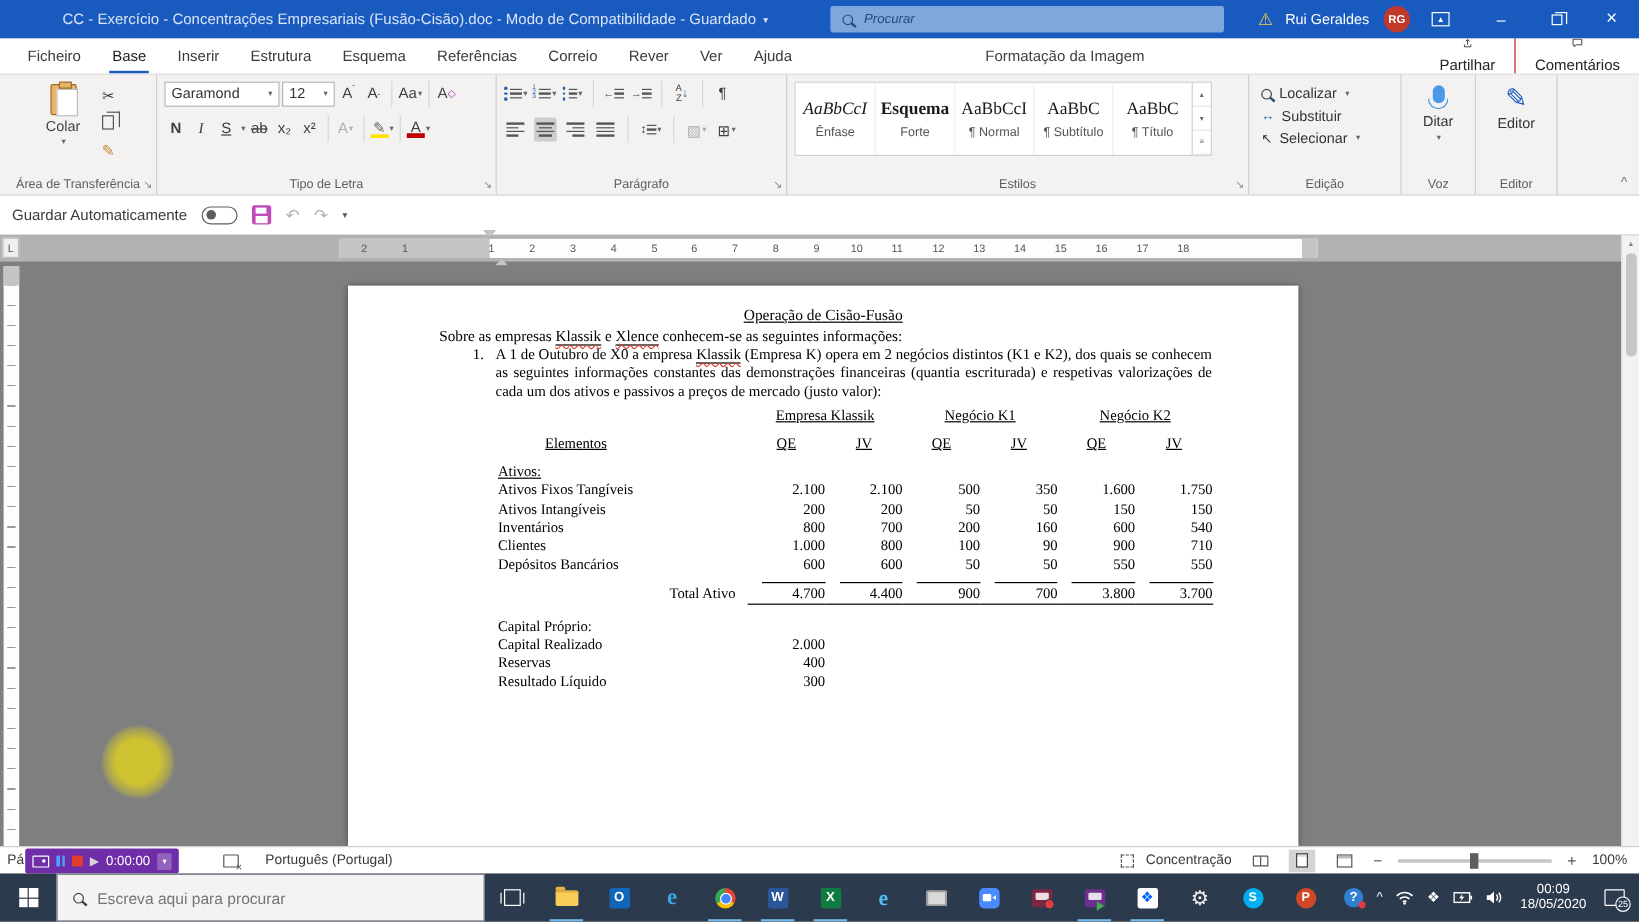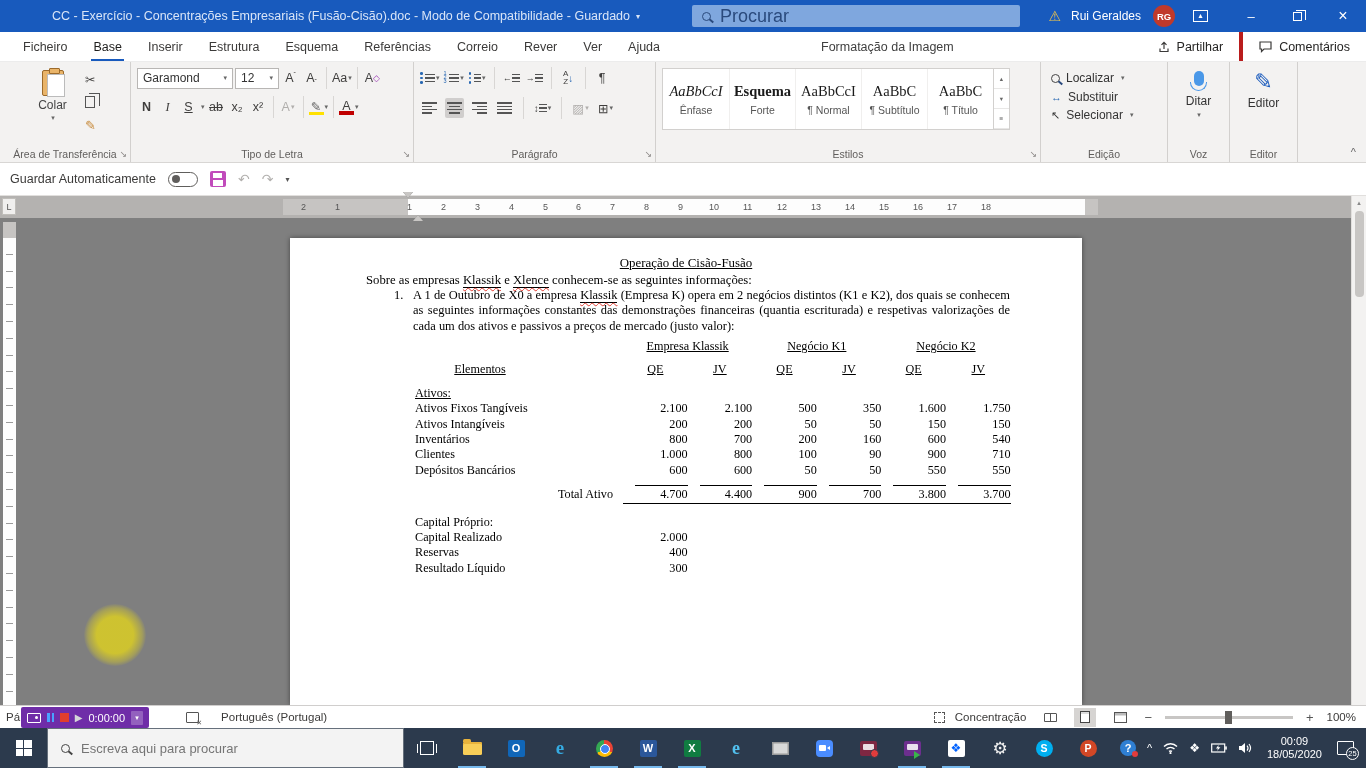--- a/index.html
+++ b/index.html
@@ -5,21 +5,21 @@
   * { margin:0; padding:0; box-sizing:border-box; }
   html,body { width:1366px; height:768px; overflow:hidden; }
   body { font-family:"Liberation Sans", sans-serif; position:relative; background:#7f7f7f; }
 
   
   #titlebar { position:absolute; top:0; left:0; right:0; height:32px; background:#185abd; color:#fff; }
   .tb-title { position:absolute; left:52px; top:0; height:32px; display:flex; align-items:center; gap:6px;
               color:#d9e5f7; font-size:12.5px; white-space:nowrap; }
   .tb-search { position:absolute; left:692px; top:5px; width:328px; height:22px; background:#7fa7de;
                border-radius:2px; display:flex; align-items:center; gap:9px; padding:0 10px; }
-  .tb-search input { border:none; outline:none; background:transparent; color:#1f3f70; font-size:18px; width:100%; }
+  .tb-search input { border:none; outline:none; background:transparent; color:#1f3f70; font-size:11px; width:100%;font-style:italic; }
   .tb-search input::placeholder { color:#2a4a7d; }
   .mag { width:9px; height:9px; border:1.6px solid #2a4a7d; border-radius:50%; position:relative; flex:none; }
   .mag::after { content:""; position:absolute; width:5px; height:1.6px; background:#2a4a7d;
                 right:-4px; bottom:-2px; transform:rotate(40deg); }
   .tb-right { position:absolute; right:0; top:0; height:32px; display:flex; align-items:center; }
   .warn { color:#f6c744; font-size:14px; margin-right:10px; }
   .tb-user { font-size:12px; margin-right:12px; }
   .avatar { width:22px; height:22px; border-radius:50%; background:#c0392b; color:#fff; font-size:9.5px;
             font-weight:bold; display:flex; align-items:center; justify-content:center; margin-right:18px; }
   .ribopt { width:15px; height:12px; border:1px solid #fff; font-size:8px; line-height:10px; text-align:center;
@@ -30,22 +30,22 @@
                      border-top:1px solid #fff; border-right:1px solid #fff; }
 
   
   #tabsbar { position:absolute; top:32px; left:0; right:0; height:30px; background:#fff; display:flex;
              align-items:stretch; font-size:12.5px; color:#3b3a39; border-bottom:1px solid #ececec; }
   .tab { padding:0 13px; display:flex; align-items:center; position:relative; }
   .tab.active { color:#1f1e1d; }
   .tab.active::after { content:""; position:absolute; left:11px; right:11px; bottom:0; height:2.5px; background:#185abd; }
   .tab.ctx { color:#404040; margin-left:135px; }
   .tabs-right { margin-left:auto; display:flex; align-items:center; }
-  .pill-btn { display:flex; gap:7px; align-items:center; padding:0 16px; height:100%; color:#252423; }
-  .pill-btn + .pill-btn { border-left:4px solid #b91c1c; }
+  .pill-btn { display:flex; gap:7px; align-items:center; padding:0 16px; height:100%; color:#252423;flex-direction:column; }
+  .pill-btn + .pill-btn { border-left:1px solid #b91c1c; }
 
   
   #ribbon { position:absolute; top:62px; left:0; right:0; height:101px; background:#f3f2f1;
             border-bottom:1px solid #d8d6d4; display:flex; font-size:12px; color:#444; }
   .grp { position:relative; border-right:1px solid #d2d0ce; height:100%; padding:5px 6px 18px; }
   .grp-label { position:absolute; bottom:2px; left:0; right:0; text-align:center; font-size:10.5px; color:#605e5c; white-space:nowrap; }
   .launcher { position:absolute; right:3px; bottom:3px; font-size:9px; color:#8a8886; }
   .sb { display:inline-flex; align-items:center; justify-content:center; min-width:19px; height:20px;
         font-size:12.5px; color:#3f3e3d; }
   .car { font-size:7px; color:#666; margin-left:1px; }

